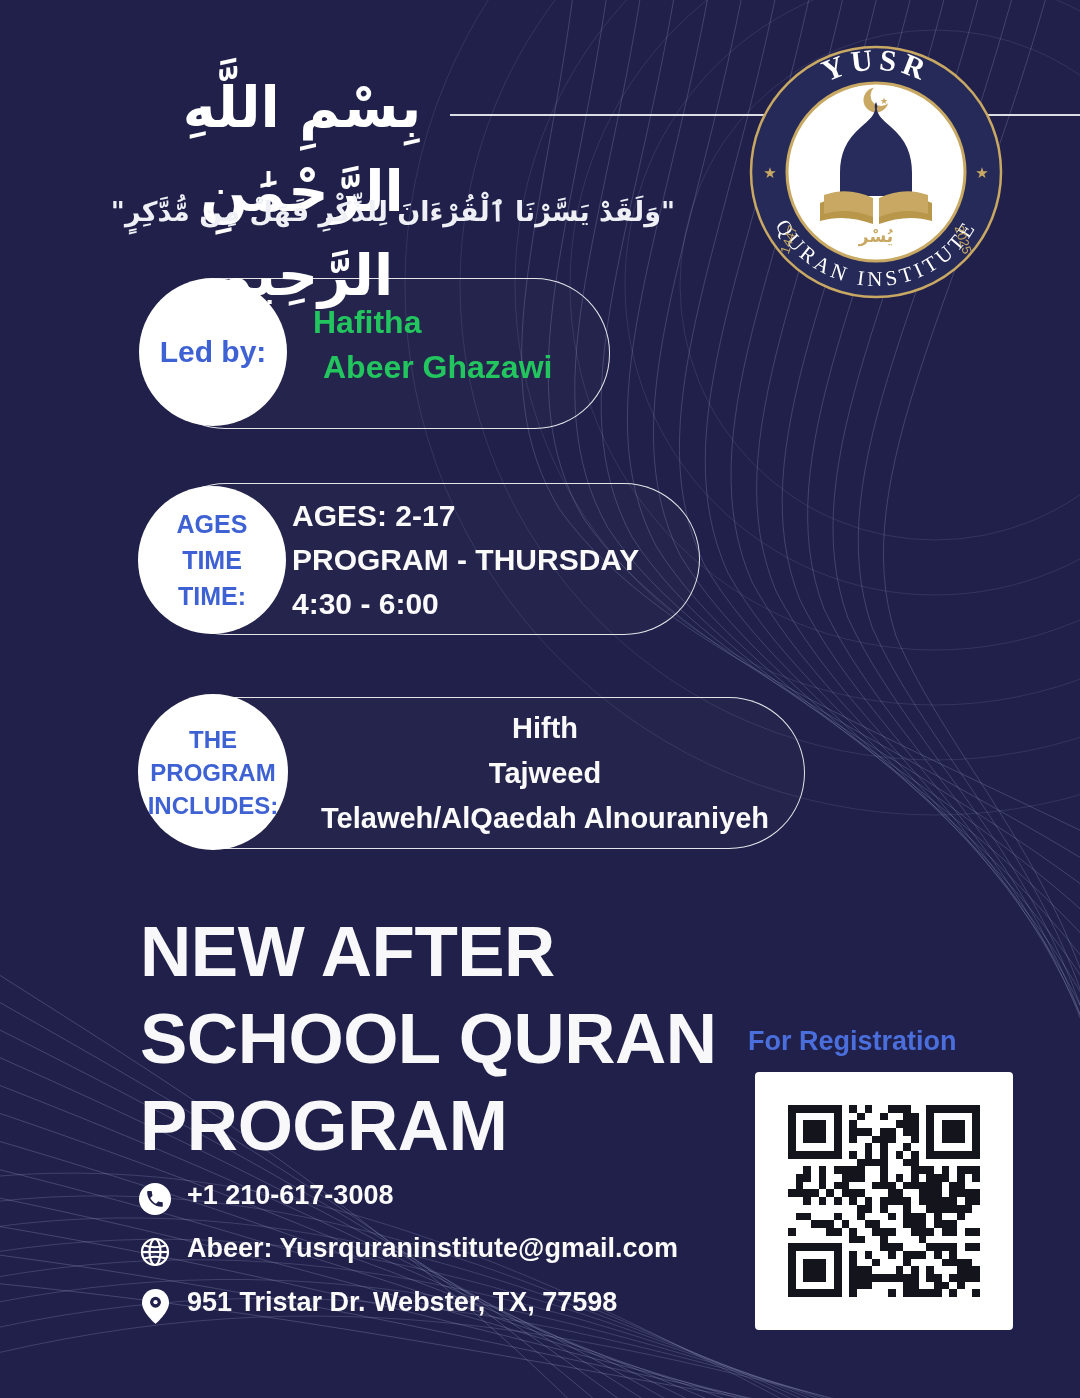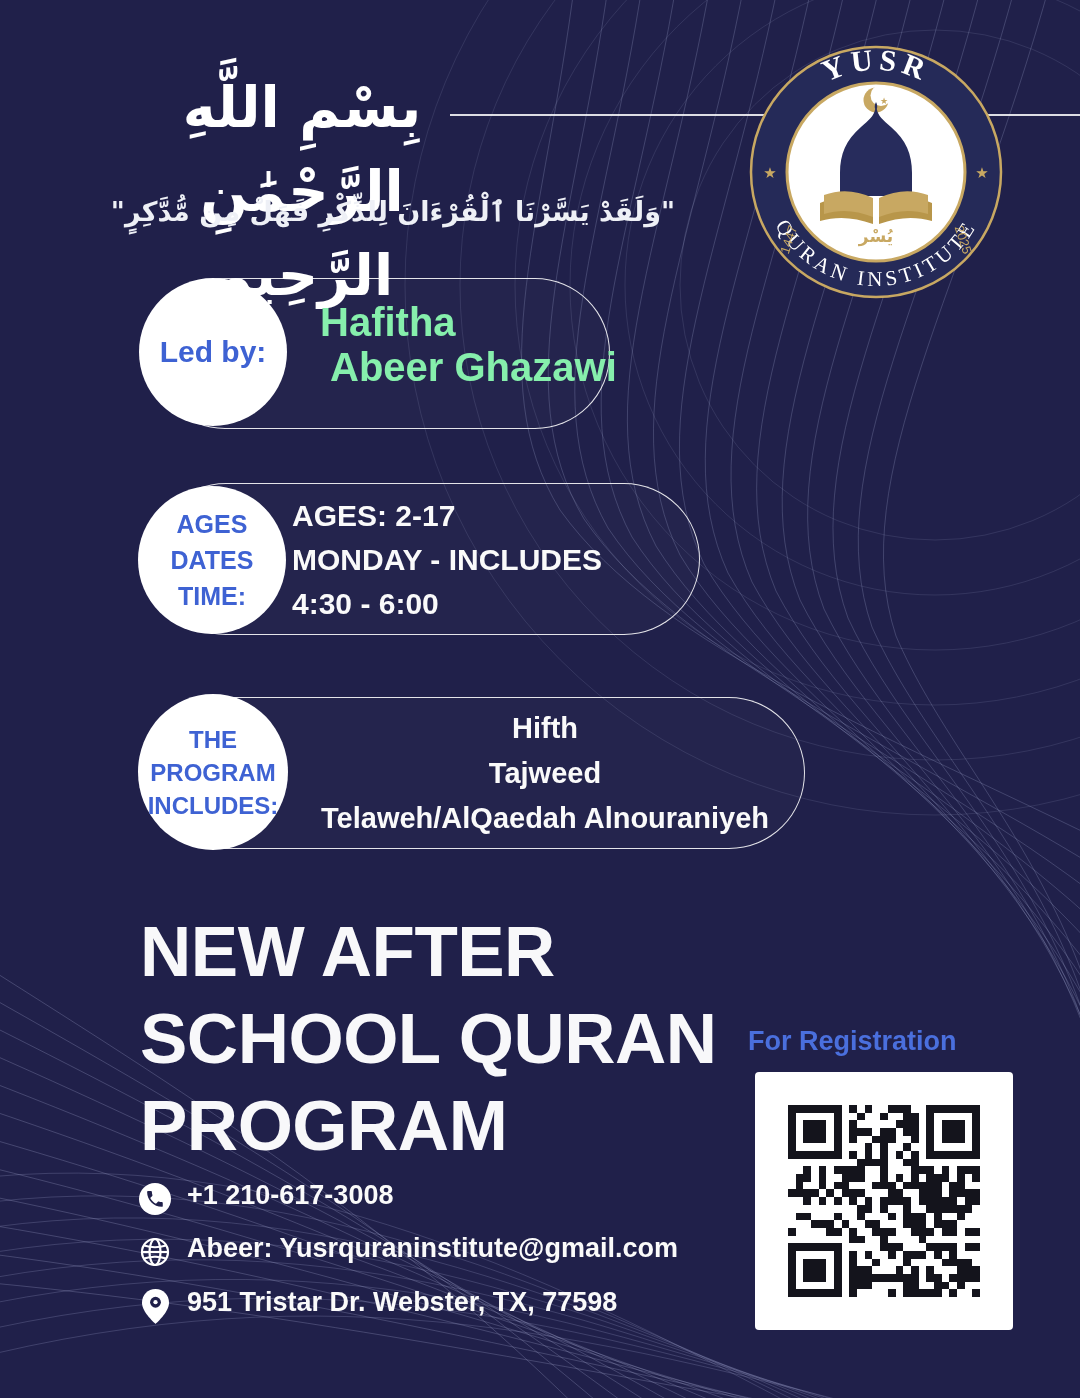--- a/index.html
+++ b/index.html
@@ -38,21 +38,21 @@
   .pill2{left:150px;top:483px;width:548px;height:150px;border-radius:76px;}
   .pill3{left:150px;top:697px;width:653px;height:150px;border-radius:76px;}
   .circle{
     background:#ffffff;border-radius:50%;z-index:6;
     display:flex;flex-direction:column;align-items:center;justify-content:center;
     text-align:center;color:#3e62d3;font-weight:bold;
   }
   .circle1{left:139px;top:278px;width:148px;height:148px;font-size:30px;}
   .circle2{left:138px;top:486px;width:148px;height:148px;font-size:25px;line-height:36px;}
   .circle3{left:138px;top:694px;width:150px;height:156px;font-size:24px;line-height:33px;}
-  .gold-name{left:320px;top:300px;z-index:6;color:#86efac;font-weight:bold;font-size:40px;line-height:45px;}
+  .gold-name{left:313px;top:300px;z-index:6;color:#22c55e;font-weight:bold;font-size:32px;line-height:45px;}
   .gold-name .indent{padding-left:10px;}
   .sched{left:292px;top:494px;z-index:6;color:#fafafa;font-weight:bold;font-size:30px;line-height:44px;}
   .items{left:295px;top:706px;width:500px;z-index:6;color:#fafafa;font-weight:bold;font-size:29px;line-height:45px;text-align:center;}
   
   .title{
     left:140px;top:908px;z-index:6;color:#f8f8fa;
     font-size:71px;font-weight:bold;line-height:87px;letter-spacing:-.5px;
   }
   
   .reg-heading{left:748px;top:1026px;z-index:6;color:#4a6fdd;font-size:27px;font-weight:bold;}
@@ -216,26 +216,26 @@
     <span>Led by:</span>
   </div>
   <div class="abs gold-name">
     <div>Hafitha</div>
     <div class="indent">Abeer Ghazawi</div>
   </div>
 
   <div class="abs pill pill2"></div>
   <div class="abs circle circle2">
     <span>AGES</span>
-    <span>DATES</span>
+    <span>TIME</span>
     <span>TIME:</span>
   </div>
   <div class="abs sched">
     <div>AGES: 2-17</div>
-    <div>MONDAY - INCLUDES</div>
+    <div>PROGRAM - THURSDAY</div>
     <div>4:30 - 6:00</div>
   </div>
 
   <div class="abs pill pill3"></div>
   <div class="abs circle circle3">
     <span>THE</span>
     <span>PROGRAM</span>
     <span>INCLUDES:</span>
   </div>
   <div class="abs items">

